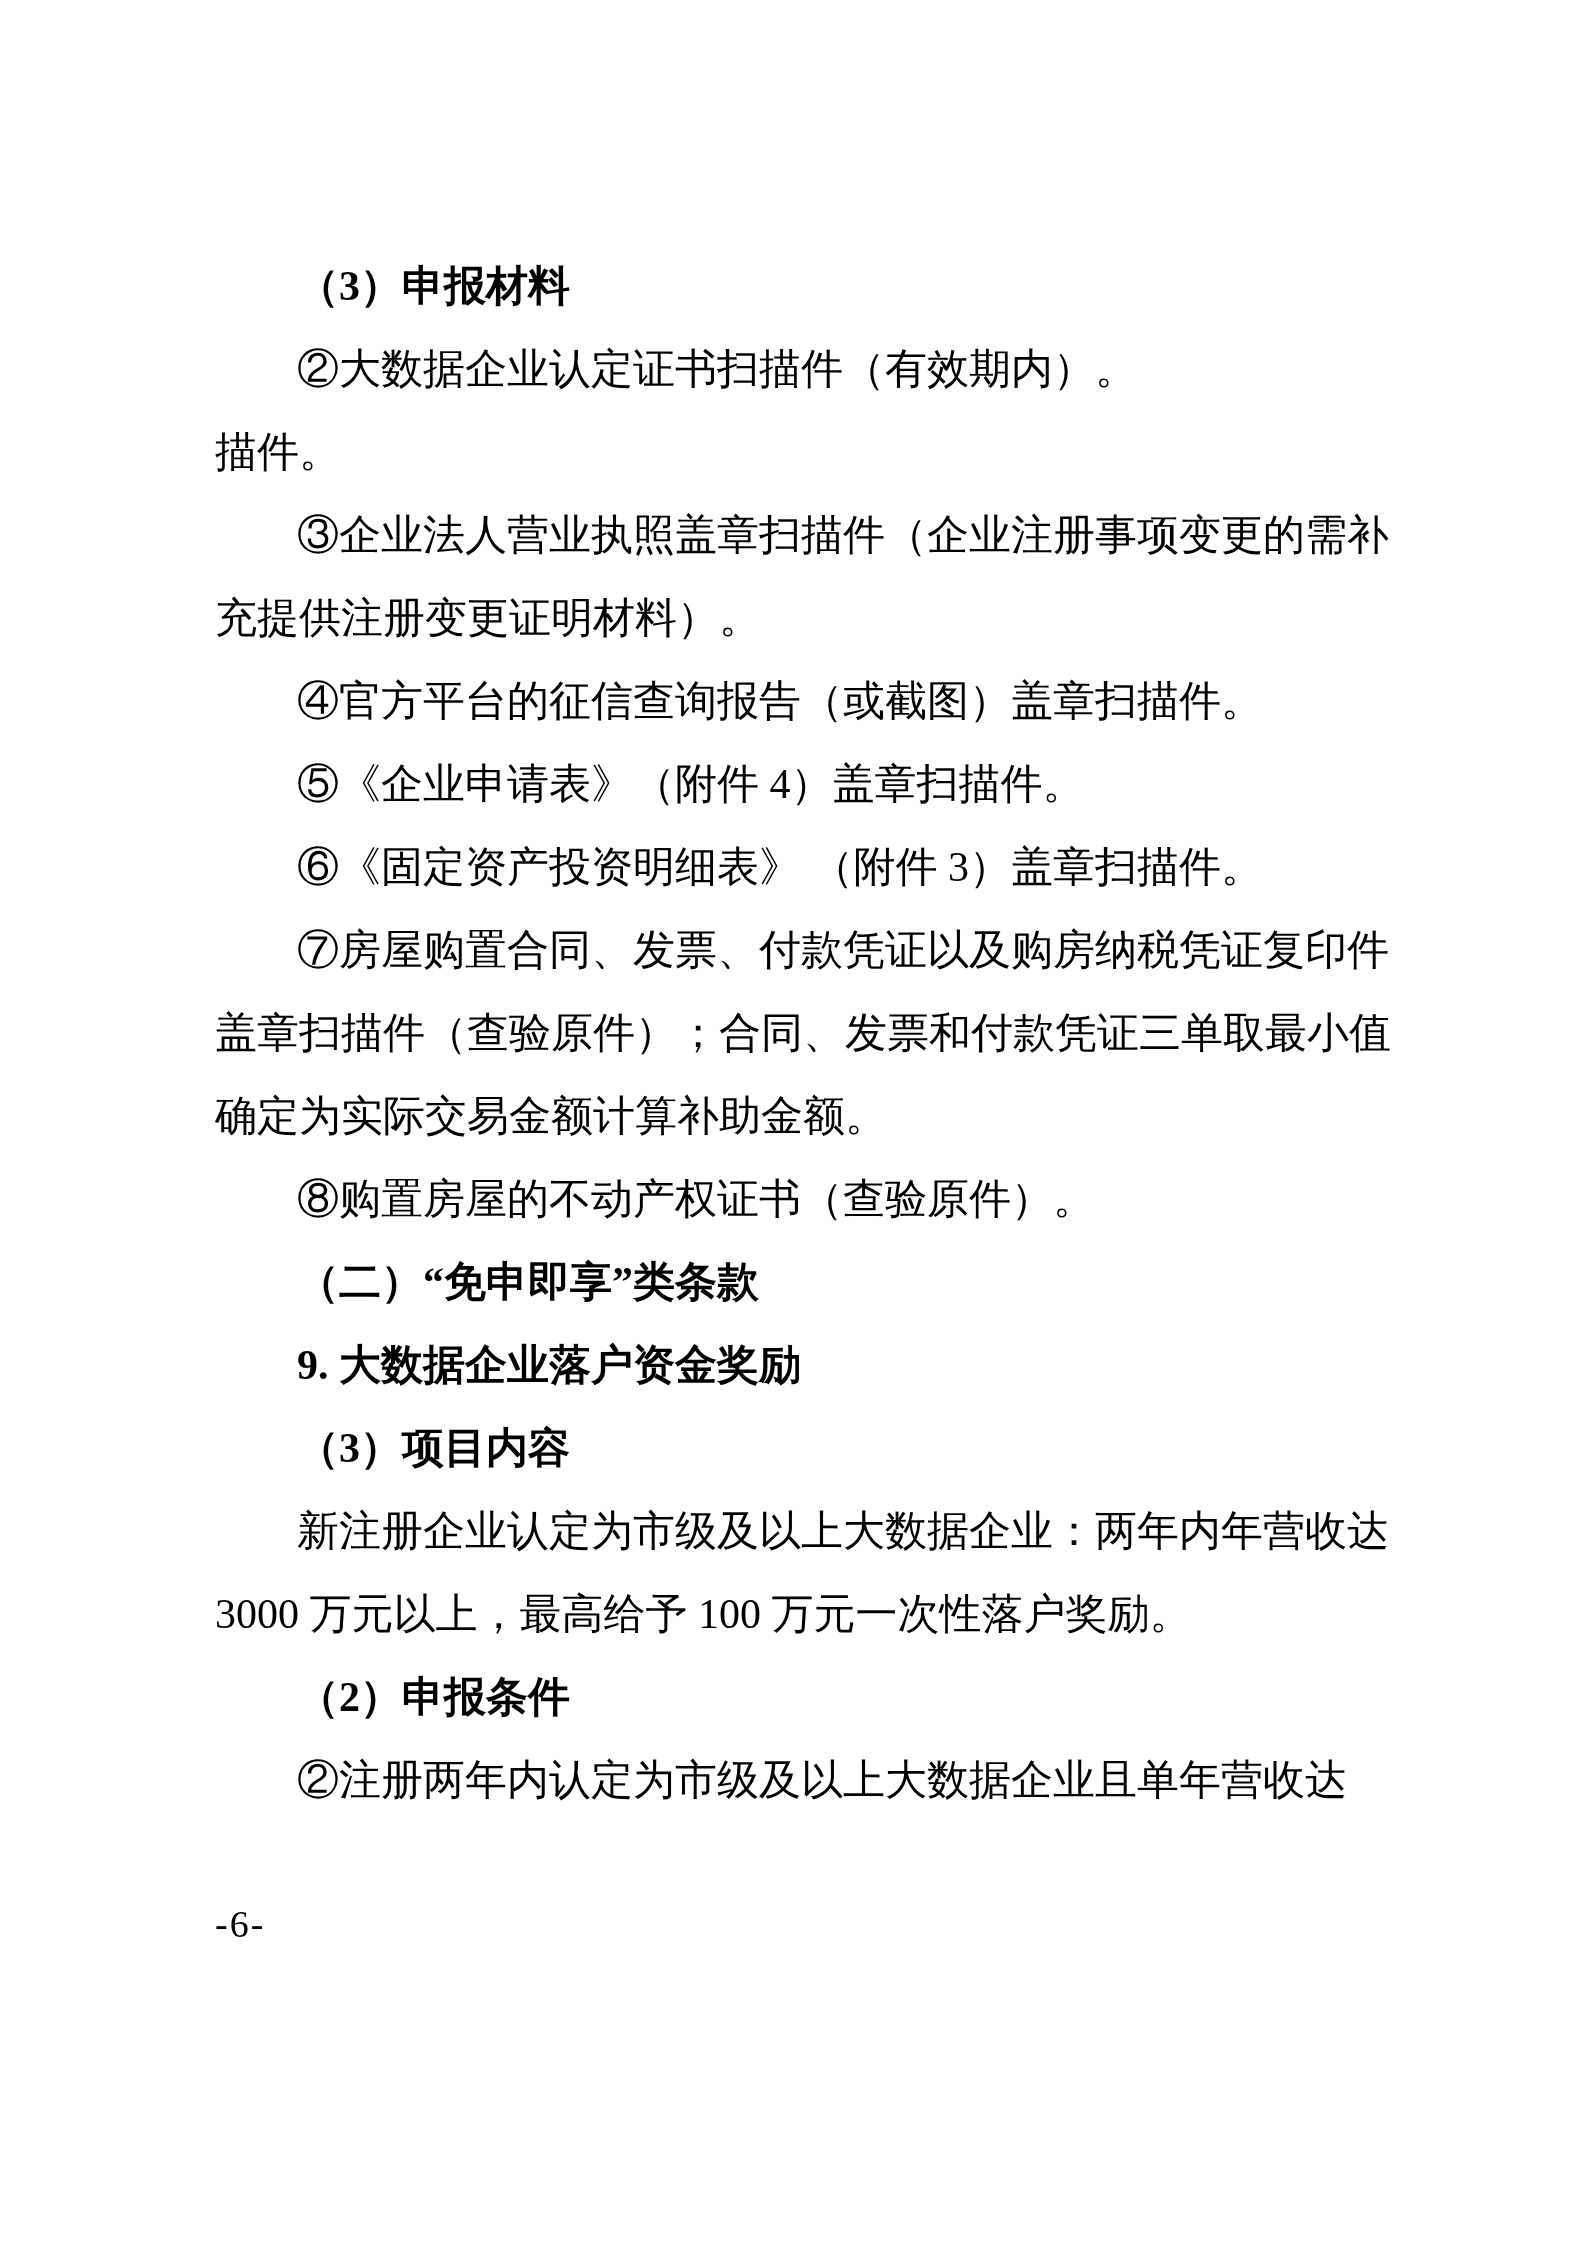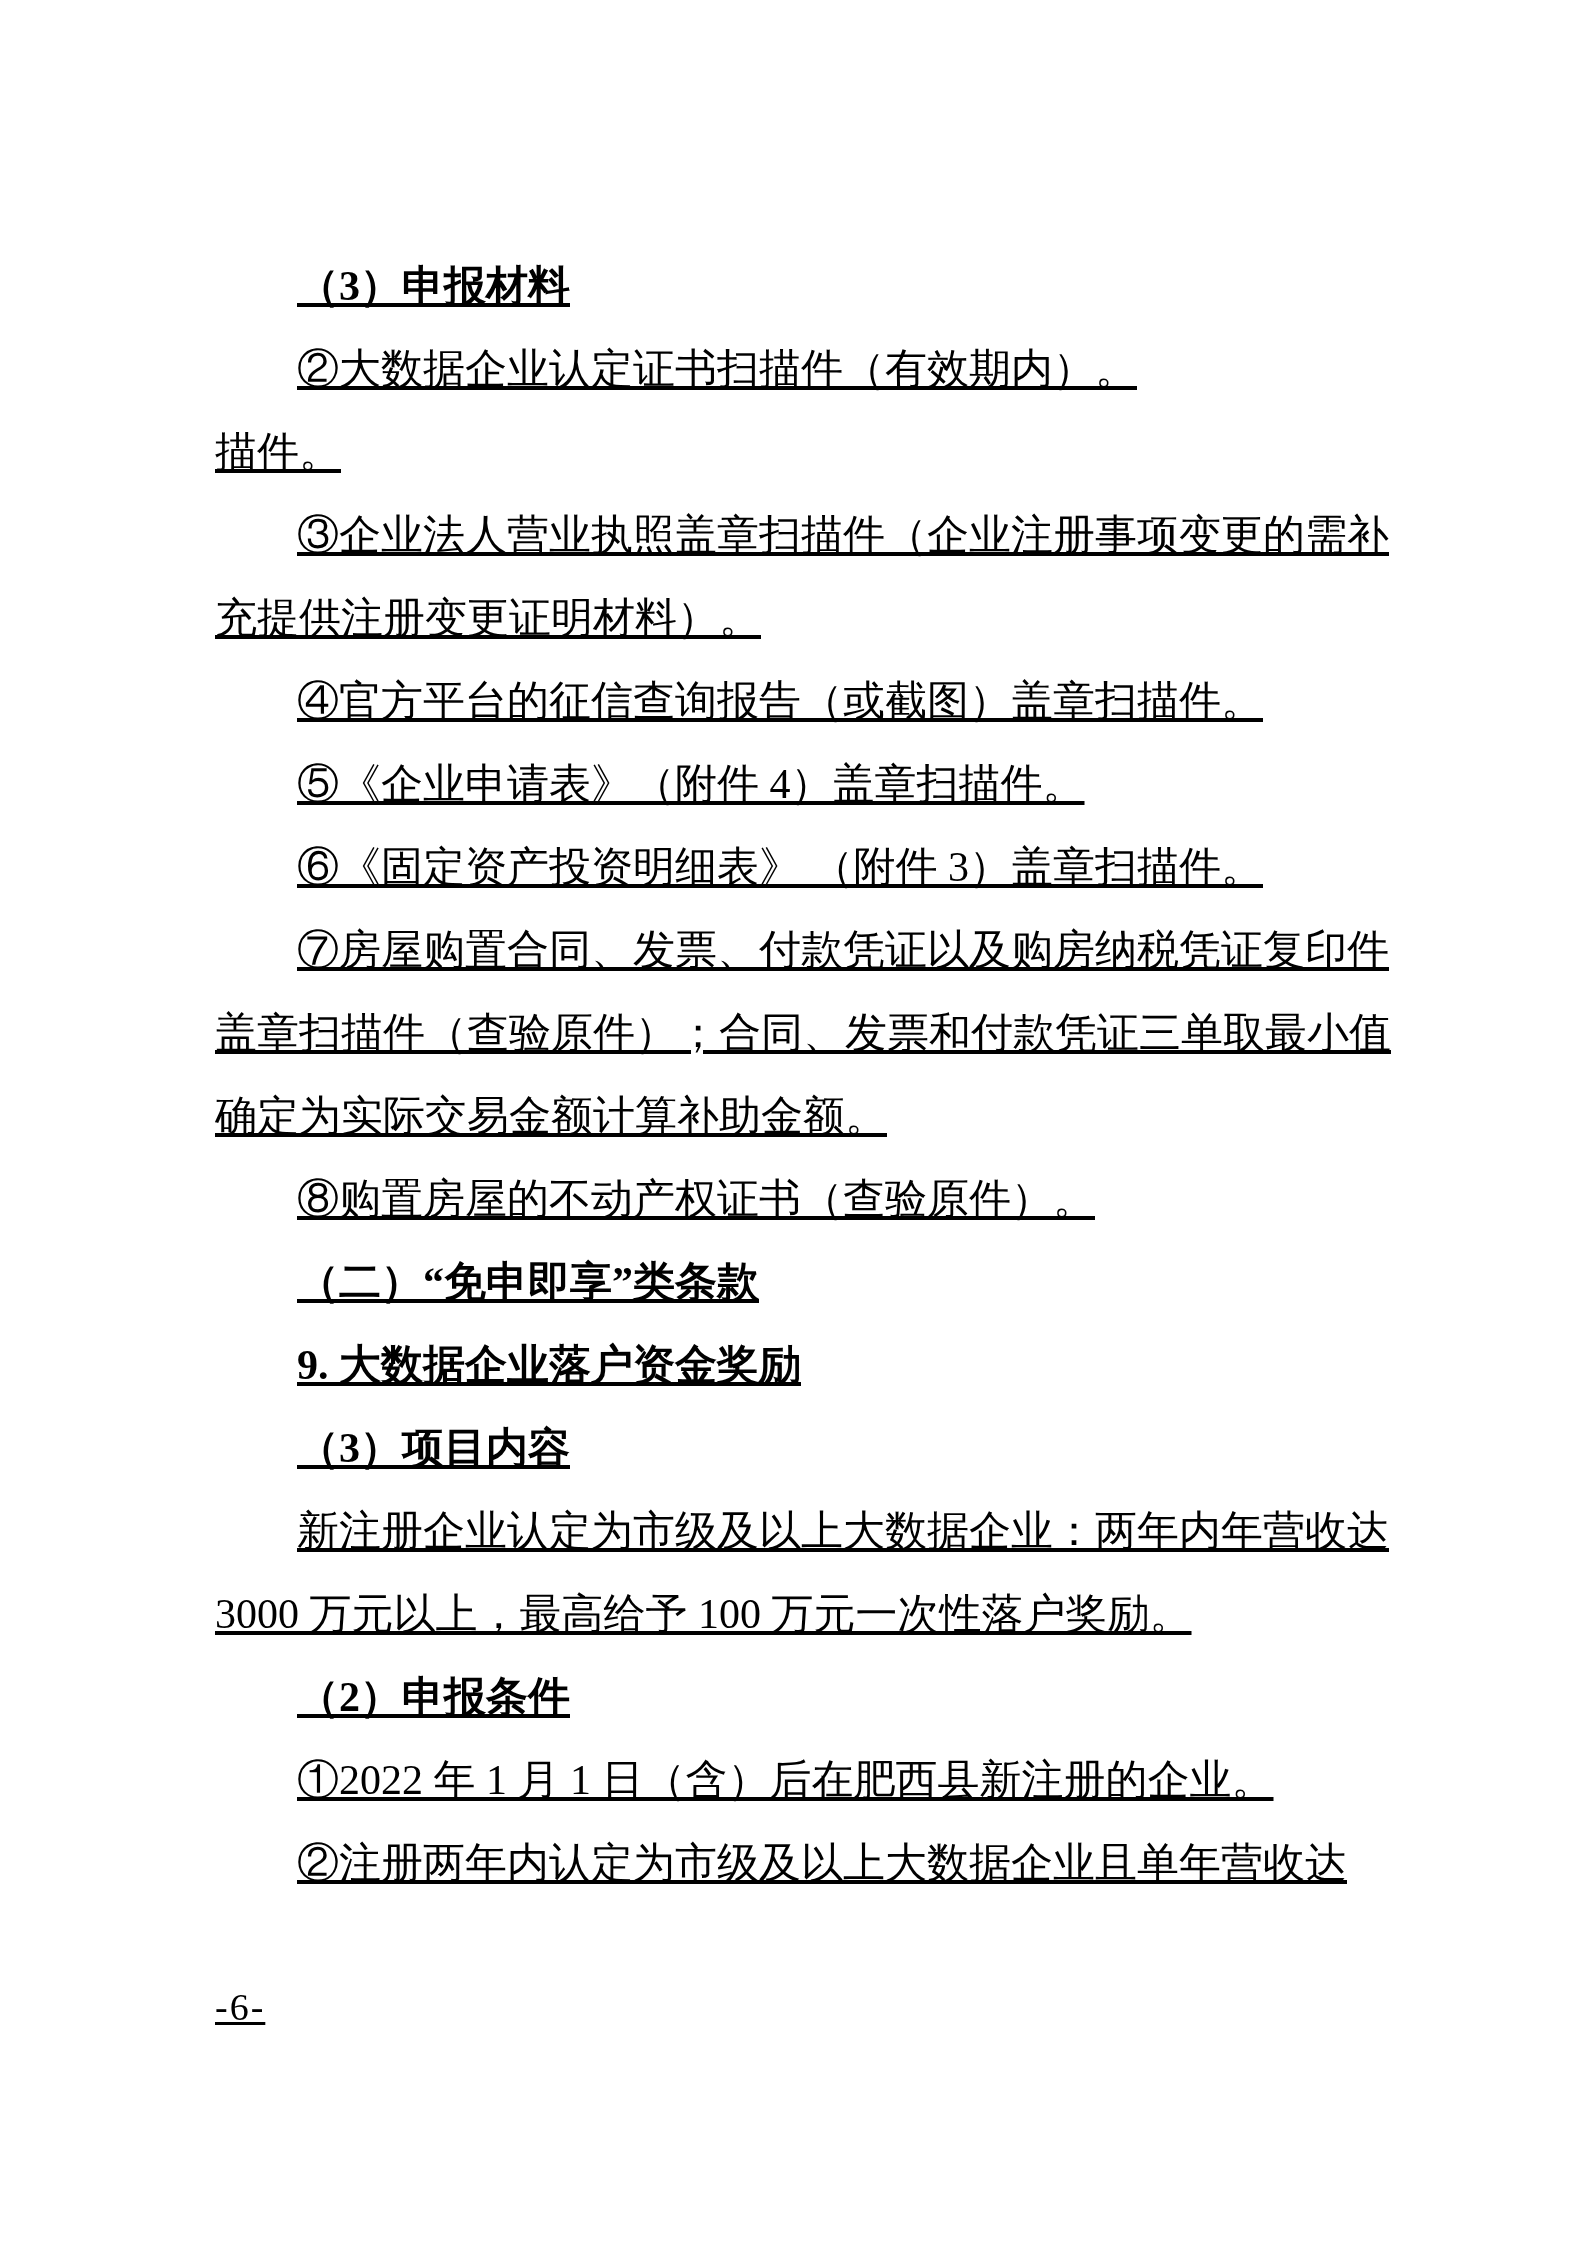--- a/index.html
+++ b/index.html
@@ -12,21 +12,20 @@
     height: 2245px;
     font-family: "Liberation Serif", serif;
     color: #000000;
     overflow: hidden;
   }
   .page {
     box-sizing: border-box;
     width: 1466px;
     height: 2245px;
     padding: 245px 82px 0 215px;
-    text-decoration: underline;
   }
   .line {
     font-size: 42px;
     height: 83px;
     line-height: 83px;
     white-space: pre;
   }
   .first {
     padding-left: 82px; 
   }
@@ -56,17 +55,16 @@
   <div class="line first">⑦房屋购置合同、发票、付款凭证以及购房纳税凭证复印件</div>
   <div class="line">盖章扫描件（查验原件）；合同、发票和付款凭证三单取最小值</div>
   <div class="line">确定为实际交易金额计算补助金额。</div>
   <div class="line first">⑧购置房屋的不动产权证书（查验原件）。</div>
   <div class="line first heading">（二）“免申即享”类条款</div>
   <div class="line first heading">9. 大数据企业落户资金奖励</div>
   <div class="line first heading">（3）项目内容</div>
   <div class="line first">新注册企业认定为市级及以上大数据企业：两年内年营收达</div>
   <div class="line">3000 万元以上，最高给予 100 万元一次性落户奖励。</div>
   <div class="line first heading">（2）申报条件</div>
-  <div class="line first">①2022 年 1 月 1 日（含）后在肥西县新注册的企业。</div>
   <div class="line first">②注册两年内认定为市级及以上大数据企业且单年营收达</div>
 
   <div class="footer">-6-</div>
 </div>
 
 </body></html>

